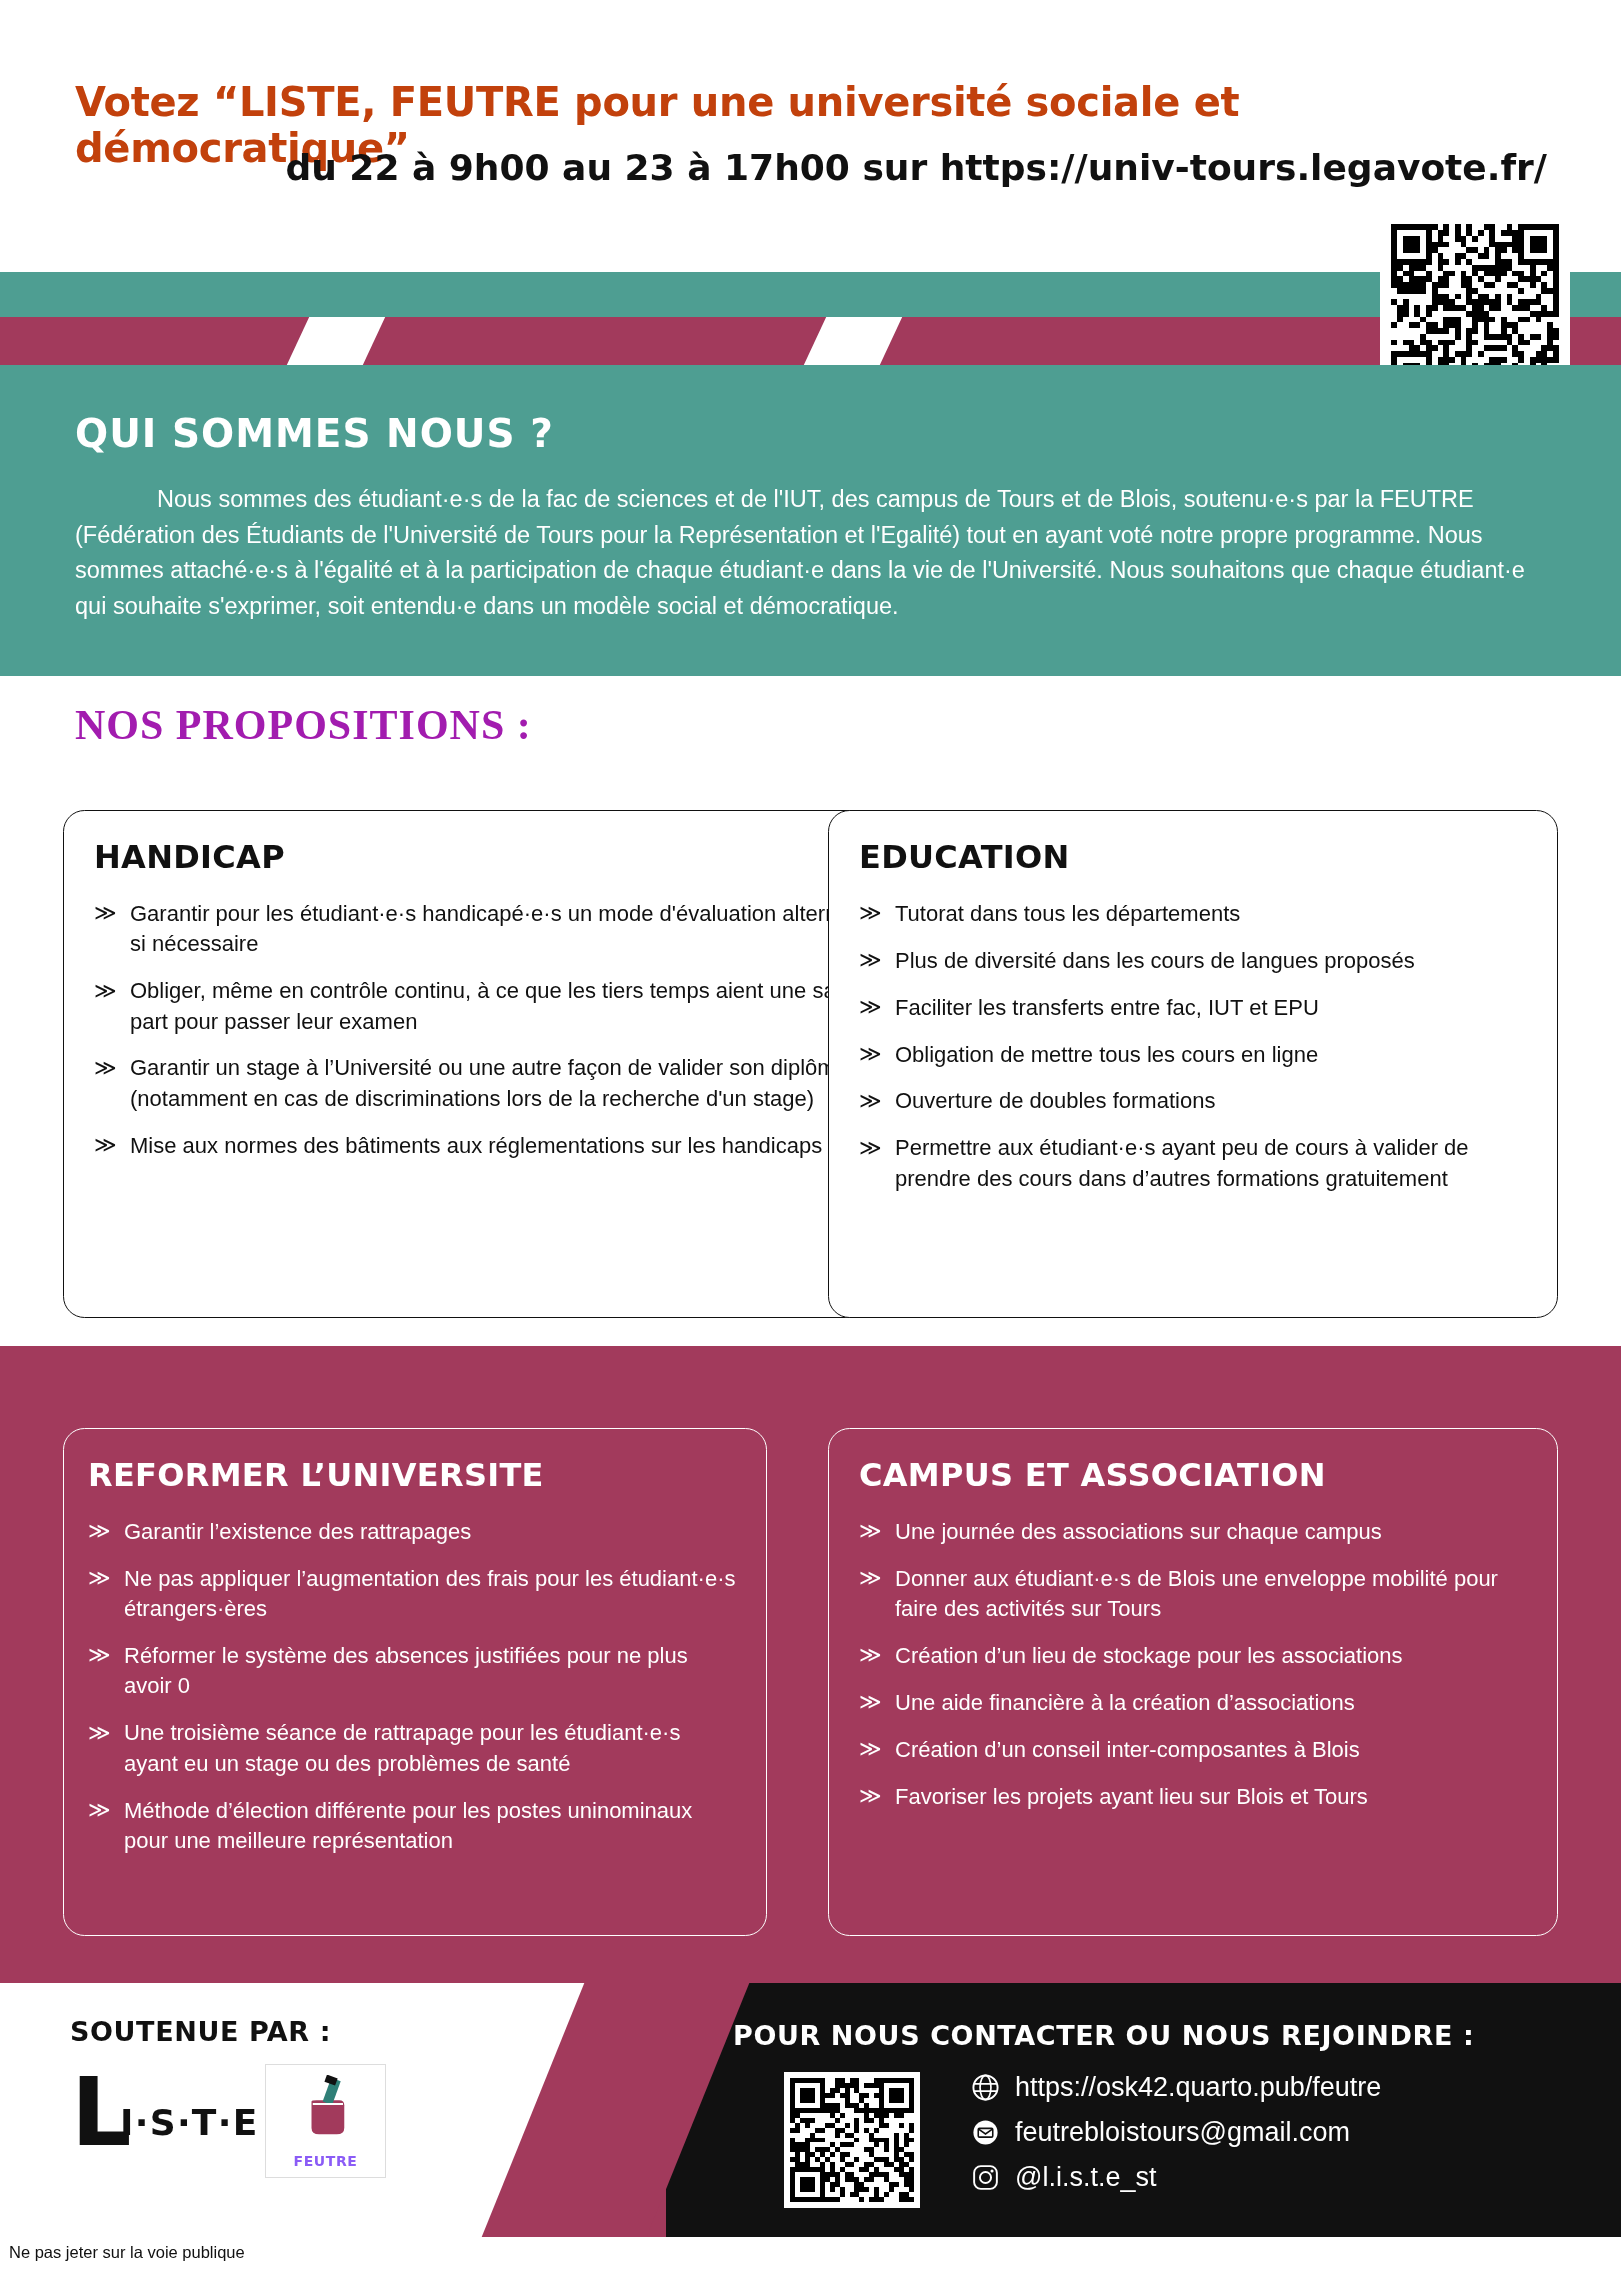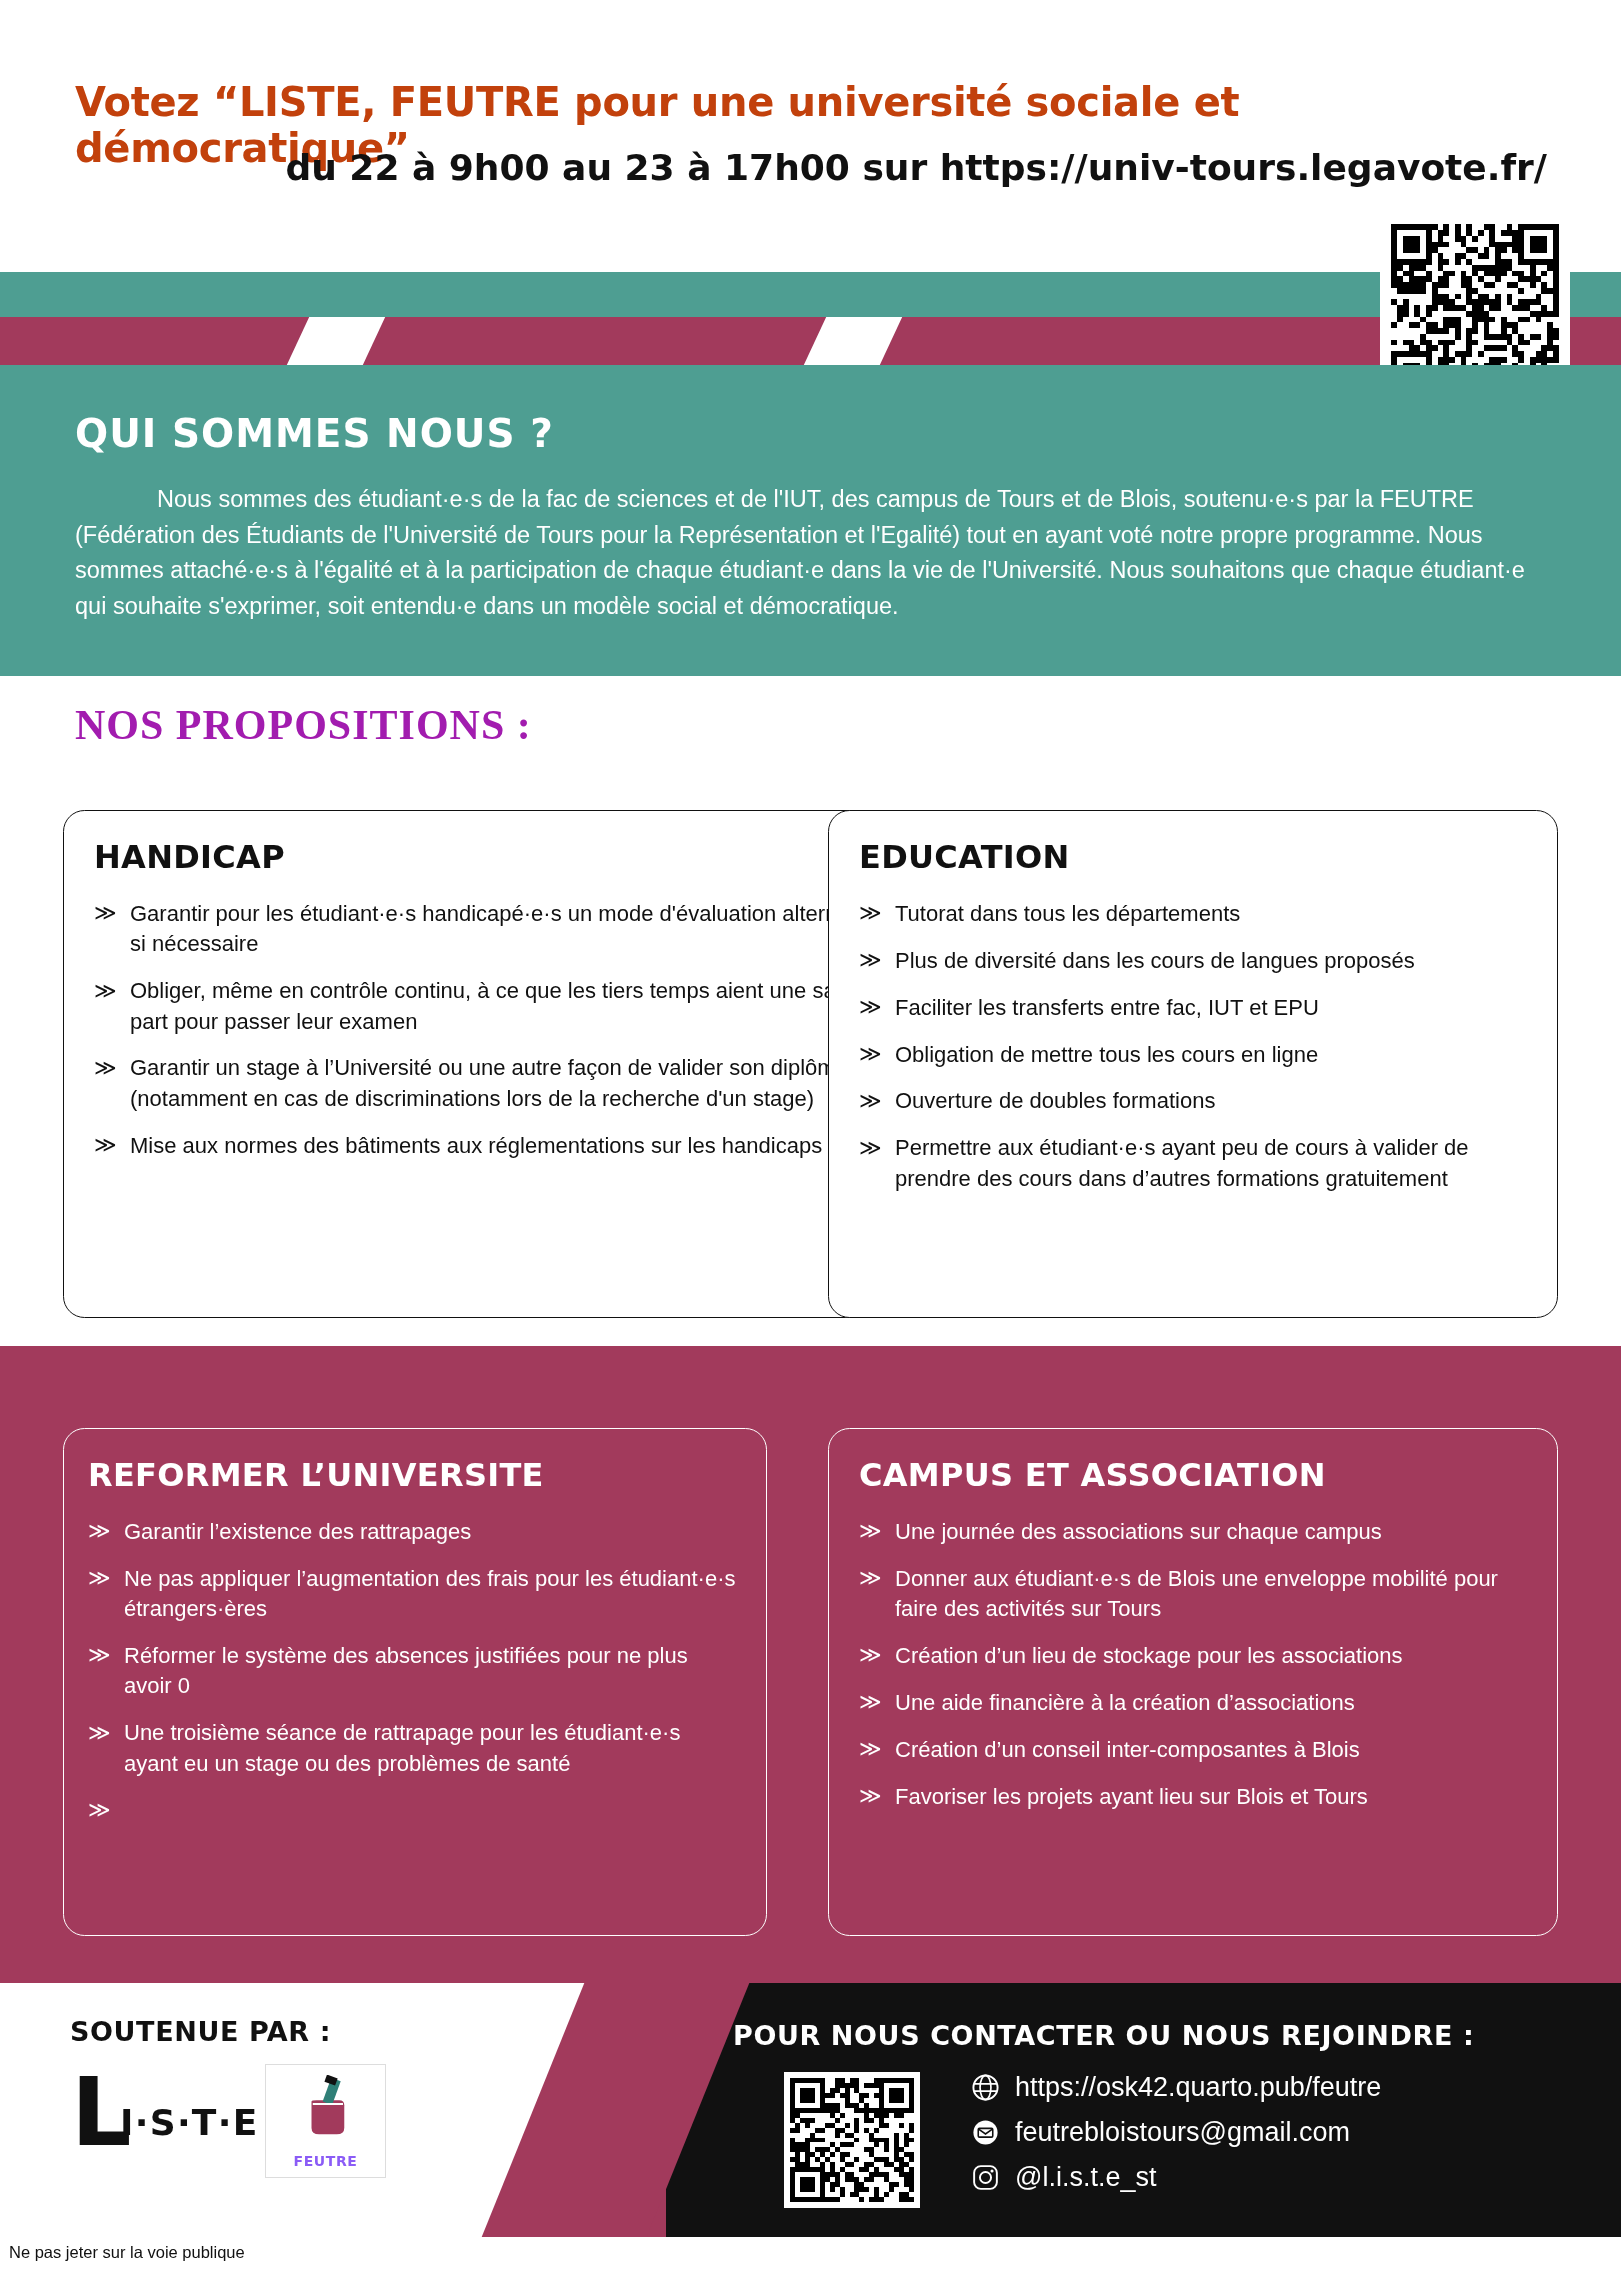--- a/index.html
+++ b/index.html
@@ -1207,21 +1207,21 @@
     </ul>
   </div>
 
   <div class="card dark" id="card-reformer">
     <h3>REFORMER L’UNIVERSITE</h3>
     <ul>
       <li><span class="chev">≫</span><span>Garantir l’existence des rattrapages</span></li>
       <li><span class="chev">≫</span><span>Ne pas appliquer l’augmentation des frais pour les étudiant·e·s étrangers·ères</span></li>
       <li><span class="chev">≫</span><span>Réformer le système des absences justifiées pour ne plus avoir 0</span></li>
       <li><span class="chev">≫</span><span>Une troisième séance de rattrapage pour les étudiant·e·s ayant eu un stage ou des problèmes de santé</span></li>
-      <li><span class="chev">≫</span></li>
+      <li><span class="chev">≫</span><span>Méthode d’élection différente pour les postes uninominaux pour une meilleure représentation</span></li>
     </ul>
   </div>
 
   <div class="card dark" id="card-campus">
     <h3>CAMPUS ET ASSOCIATION</h3>
     <ul>
       <li><span class="chev">≫</span><span>Une journée des associations sur chaque campus</span></li>
       <li><span class="chev">≫</span><span>Donner aux étudiant·e·s de Blois une enveloppe mobilité pour faire des activités sur Tours</span></li>
       <li><span class="chev">≫</span><span>Création d’un lieu de stockage pour les associations</span></li>
       <li><span class="chev">≫</span><span>Une aide financière à la création d’associations</span></li>

